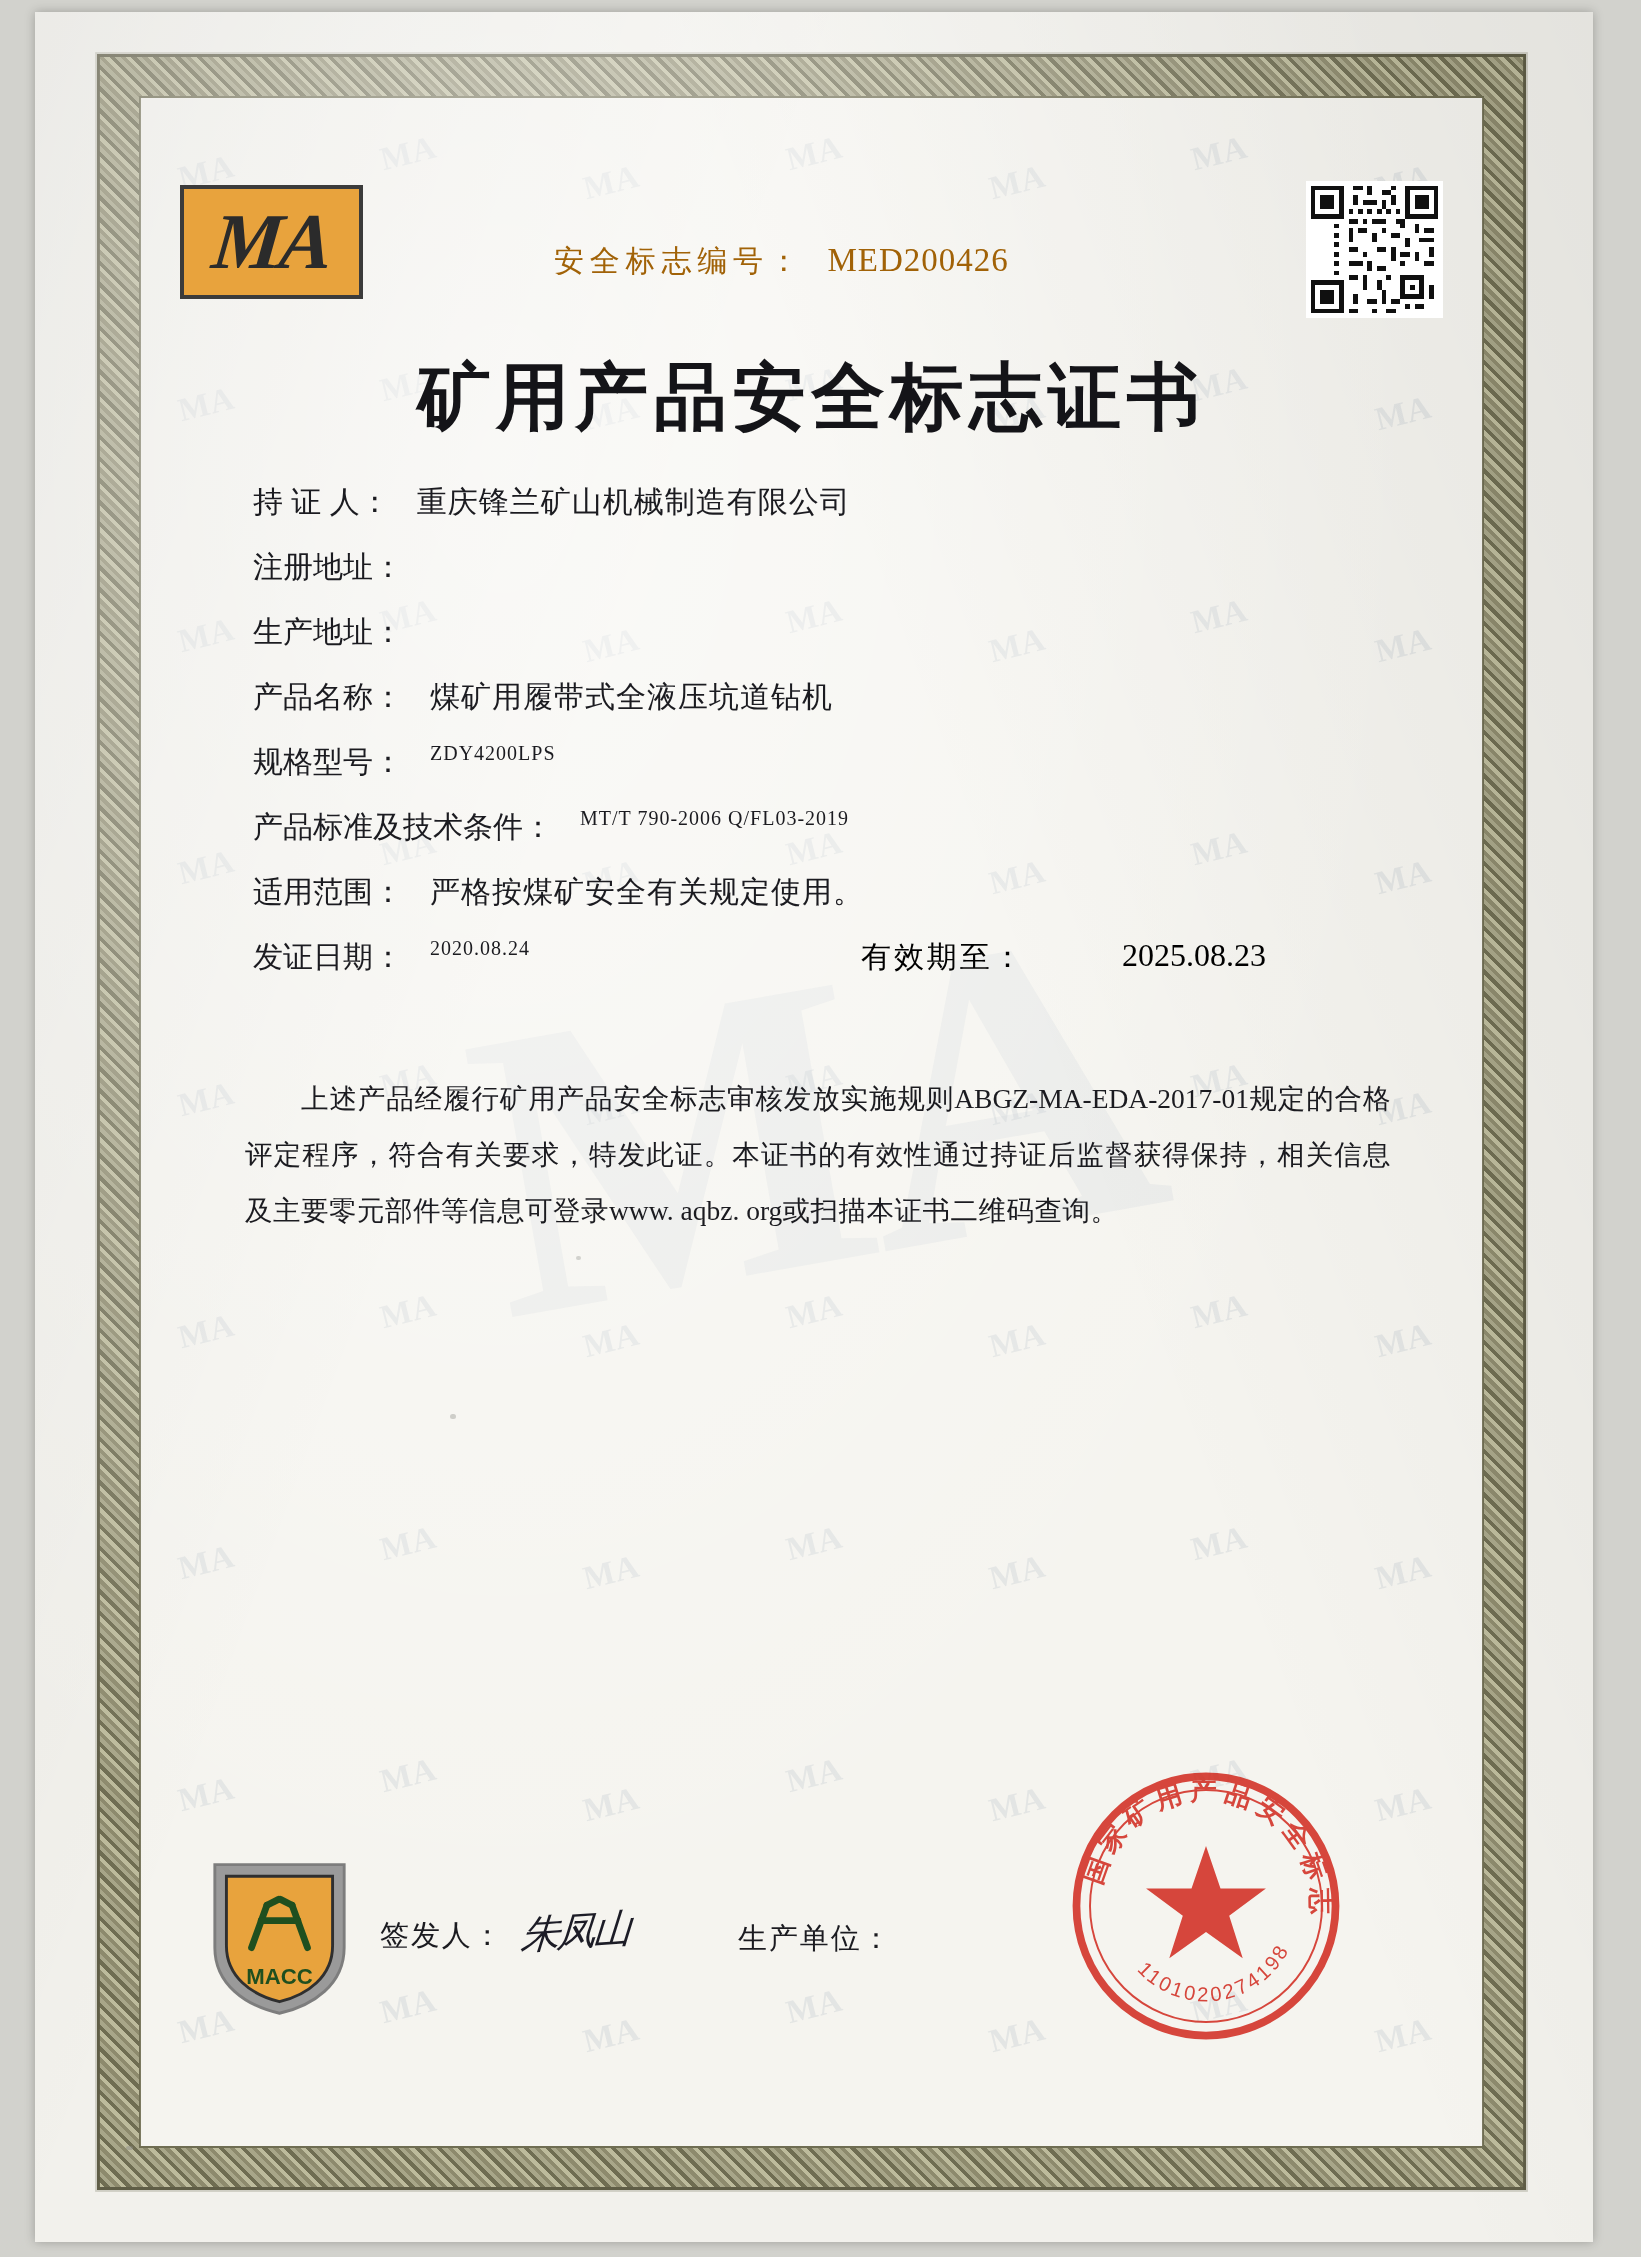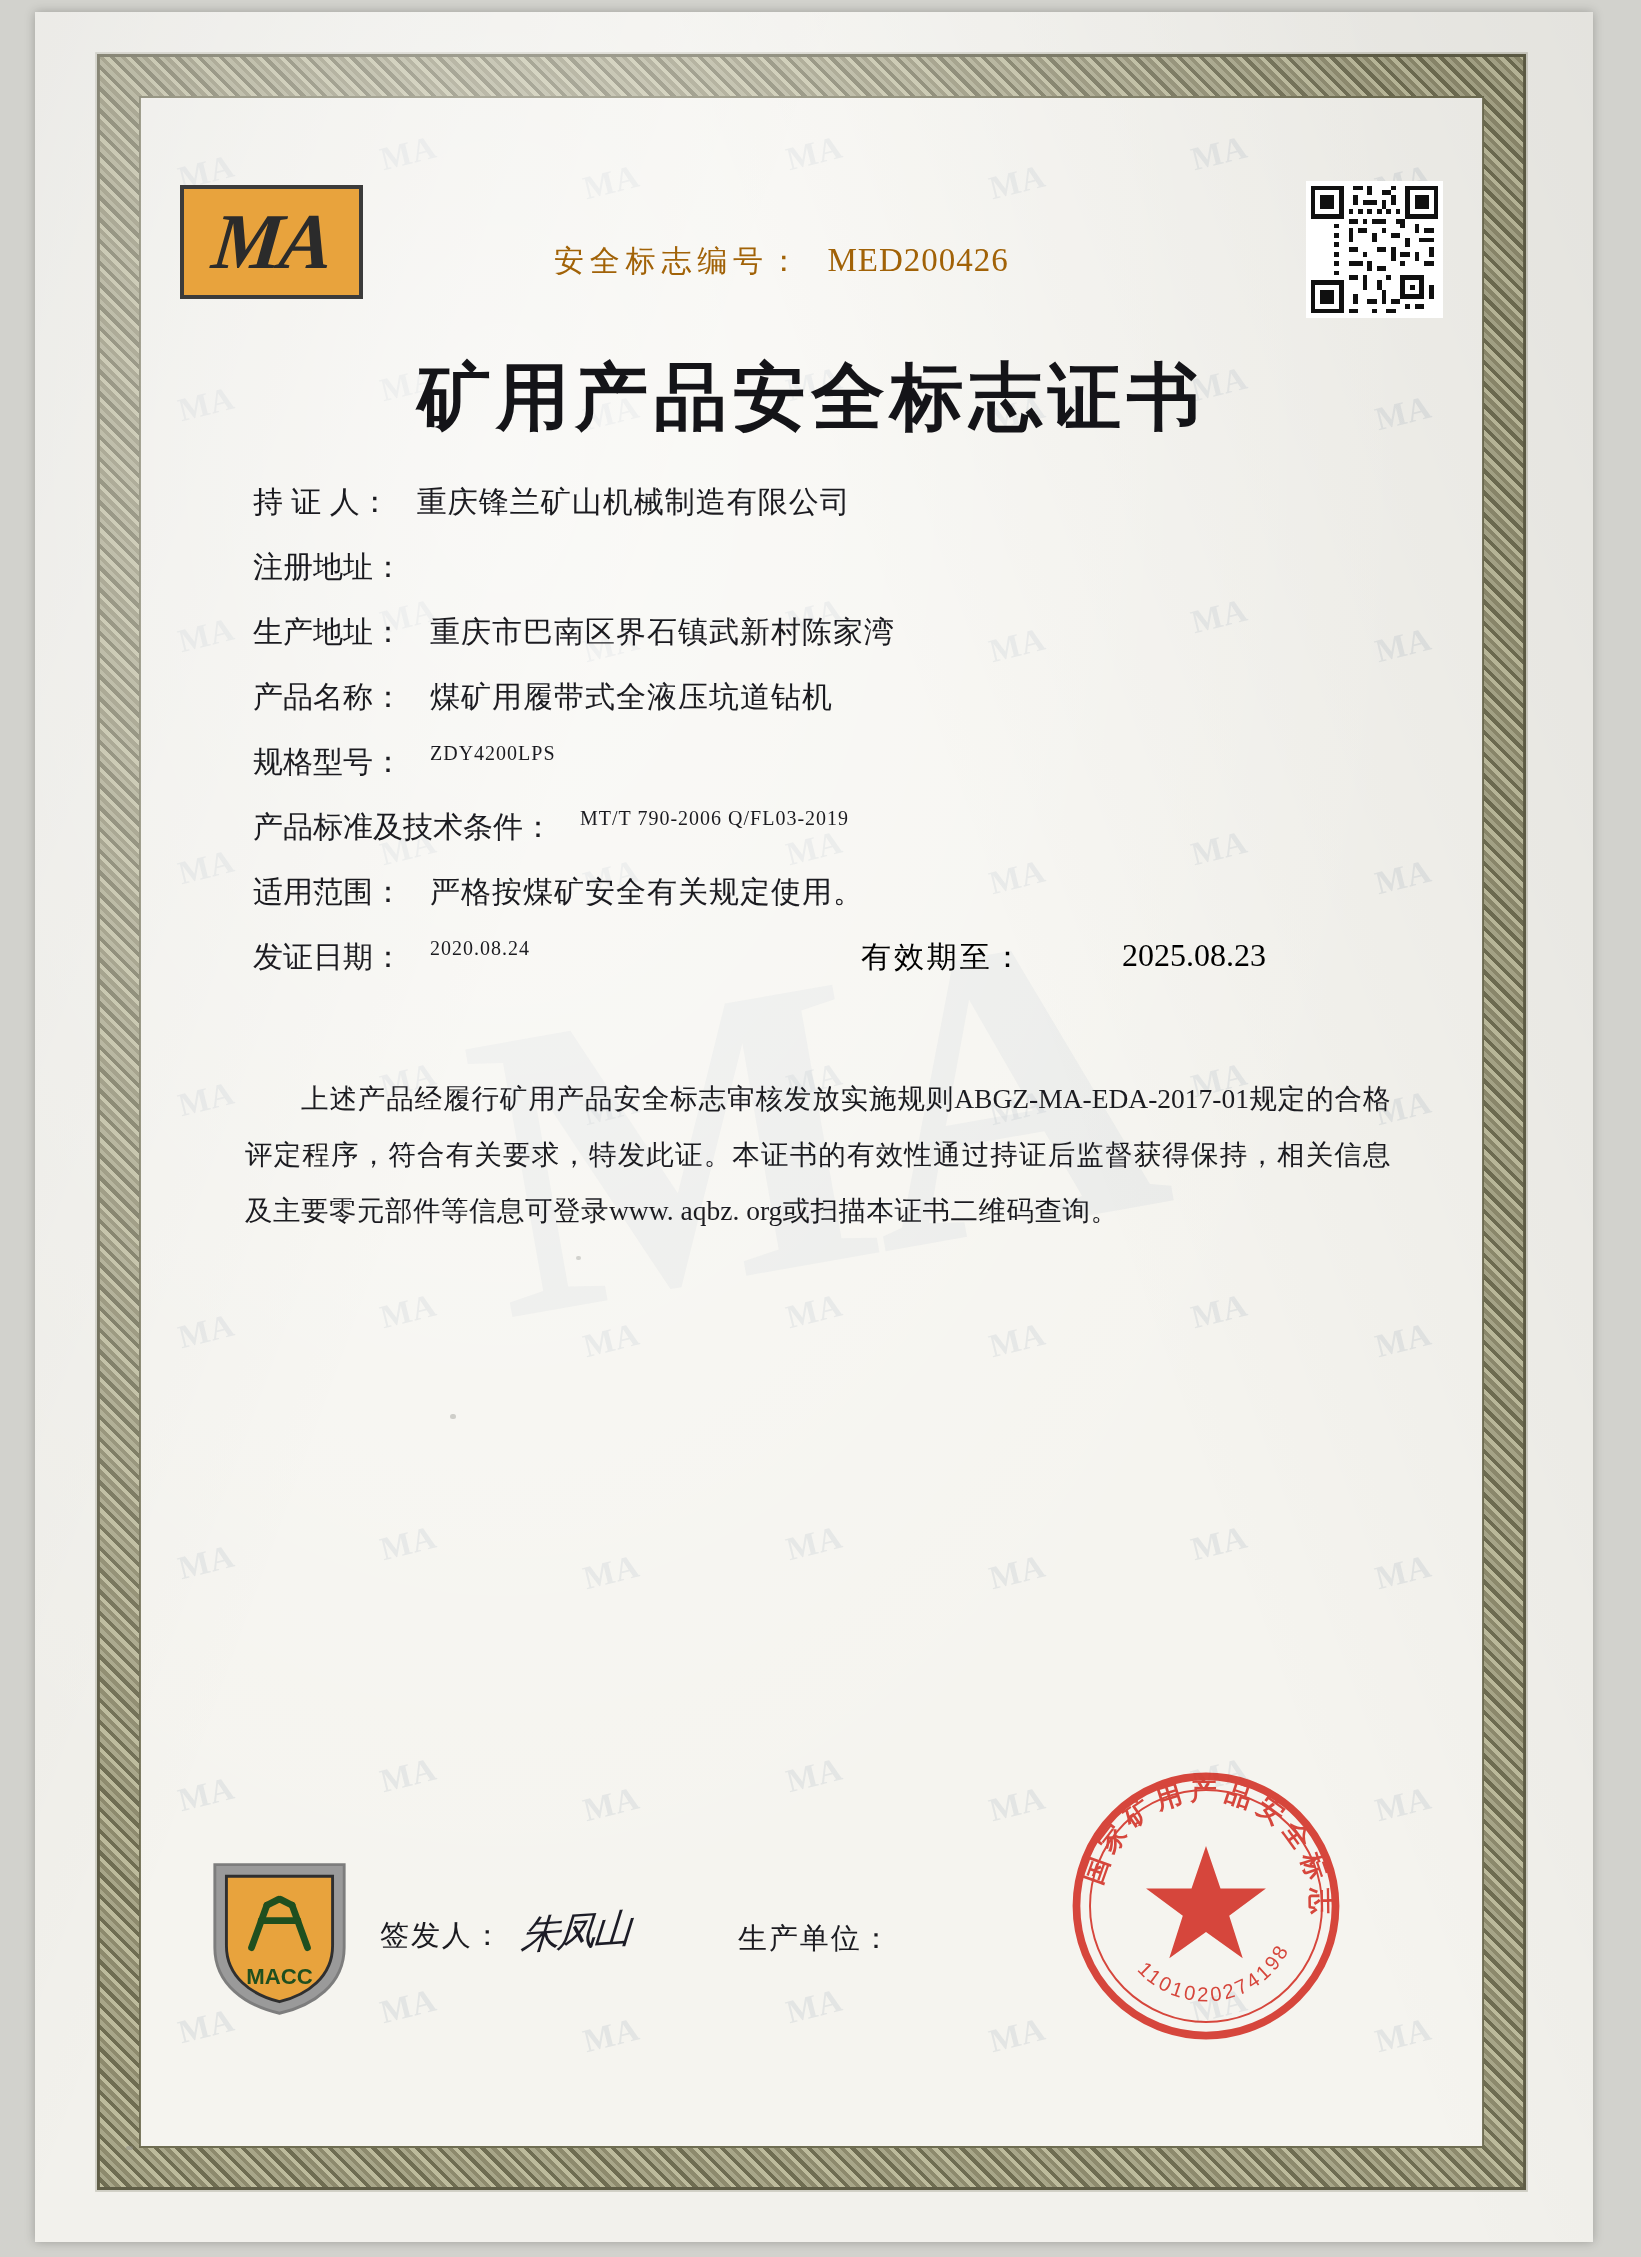--- a/index.html
+++ b/index.html
@@ -463,21 +463,20 @@
               <span class="val">重庆锋兰矿山机械制造有限公司</span>
             </div>
 
             <div class="row">
               <span class="lab">注册地址：</span>
             </div>
 
 
             <div class="row">
               <span class="lab">生产地址：</span>
-              <span class="val">重庆市巴南区界石镇武新村陈家湾</span>
             </div>
 
             <div class="row">
               <span class="lab">产品名称：</span>
               <span class="val">煤矿用履带式全液压坑道钻机</span>
             </div>
 
             <div class="row">
               <span class="lab">规格型号：</span>
               <span class="val mono">ZDY4200LPS</span>

